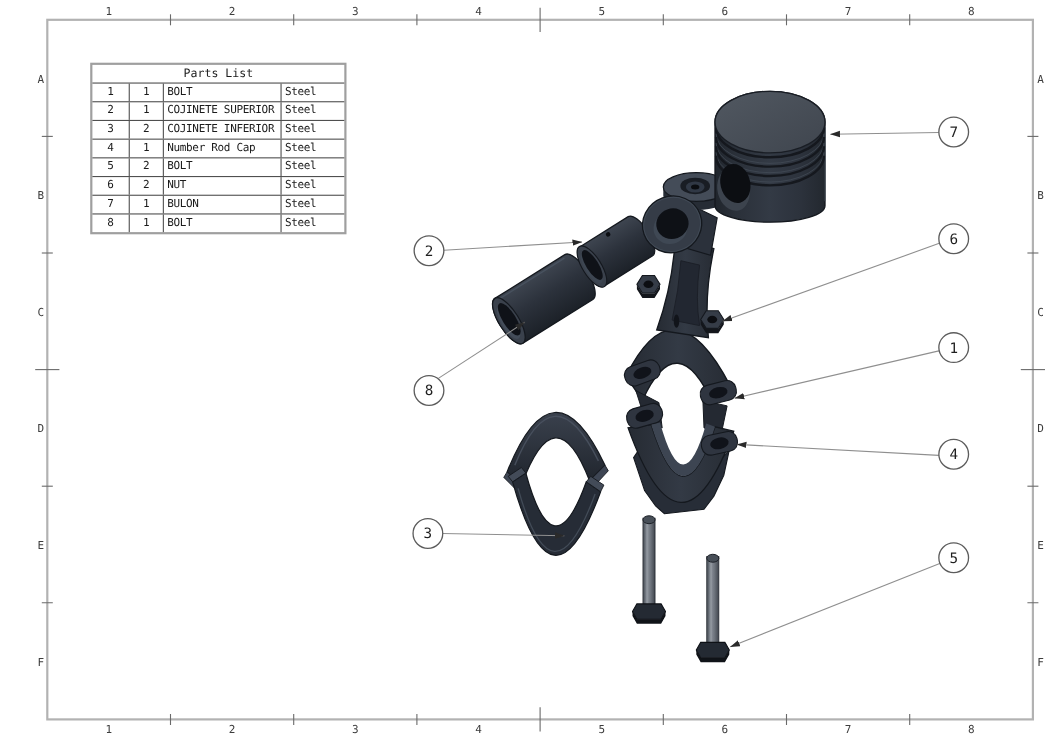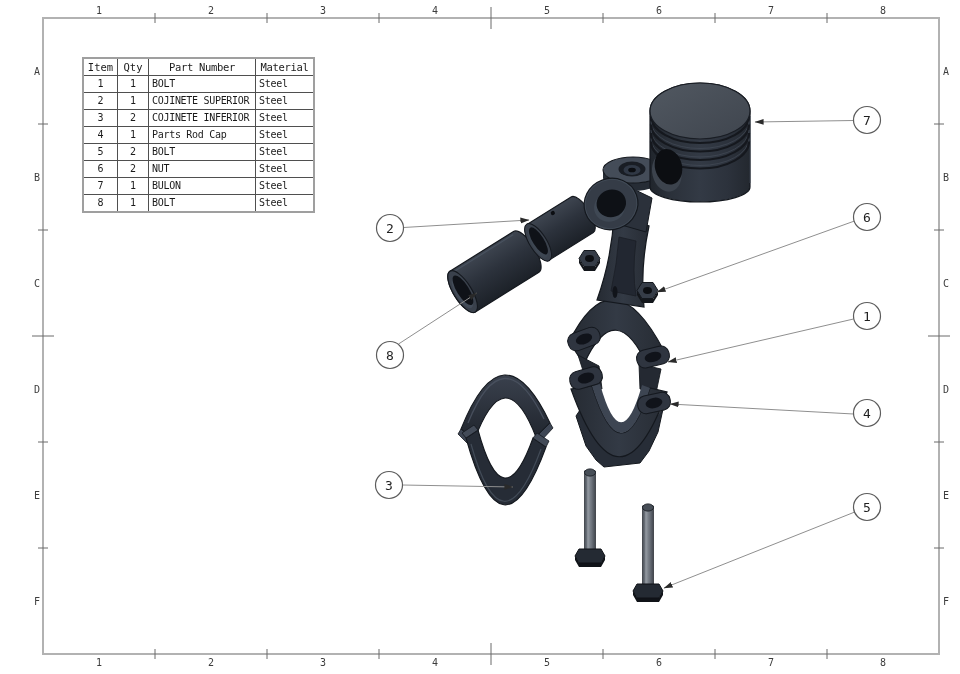--- a/index.html
+++ b/index.html
@@ -305,26 +305,21 @@
     <text class="balloon-num" x="867" y="417.5">4</text>
   </g>
   <g>
     <line class="leader" x1="856" y1="511.5" x2="664" y2="588" marker-end="url(#arrow)"></line>
     <circle class="balloon-circle" cx="867" cy="507" r="13.5"></circle>
     <text class="balloon-num" x="867" y="511.5">5</text>
   </g>
 </svg>
 
 <div class="parts-table">
-  <div class="pt-row pt-head">
-    <div class="td c-item">Item</div>
-    <div class="td c-qty">Qty</div>
-    <div class="td c-pn">Part Number</div>
-    <div class="td c-mat">Material</div>
-  </div>
+  <div class="pt-title">Parts List</div>
   <div class="pt-row">
     <div class="td c-item">1</div>
     <div class="td c-qty">1</div>
     <div class="td c-pn">BOLT</div>
     <div class="td c-mat">Steel</div>
   </div>
   <div class="pt-row">
     <div class="td c-item">2</div>
     <div class="td c-qty">1</div>
     <div class="td c-pn">COJINETE SUPERIOR</div>
@@ -332,21 +327,21 @@
   </div>
   <div class="pt-row">
     <div class="td c-item">3</div>
     <div class="td c-qty">2</div>
     <div class="td c-pn">COJINETE INFERIOR</div>
     <div class="td c-mat">Steel</div>
   </div>
   <div class="pt-row">
     <div class="td c-item">4</div>
     <div class="td c-qty">1</div>
-    <div class="td c-pn">Parts Rod Cap</div>
+    <div class="td c-pn">Number Rod Cap</div>
     <div class="td c-mat">Steel</div>
   </div>
   <div class="pt-row">
     <div class="td c-item">5</div>
     <div class="td c-qty">2</div>
     <div class="td c-pn">BOLT</div>
     <div class="td c-mat">Steel</div>
   </div>
   <div class="pt-row">
     <div class="td c-item">6</div>

